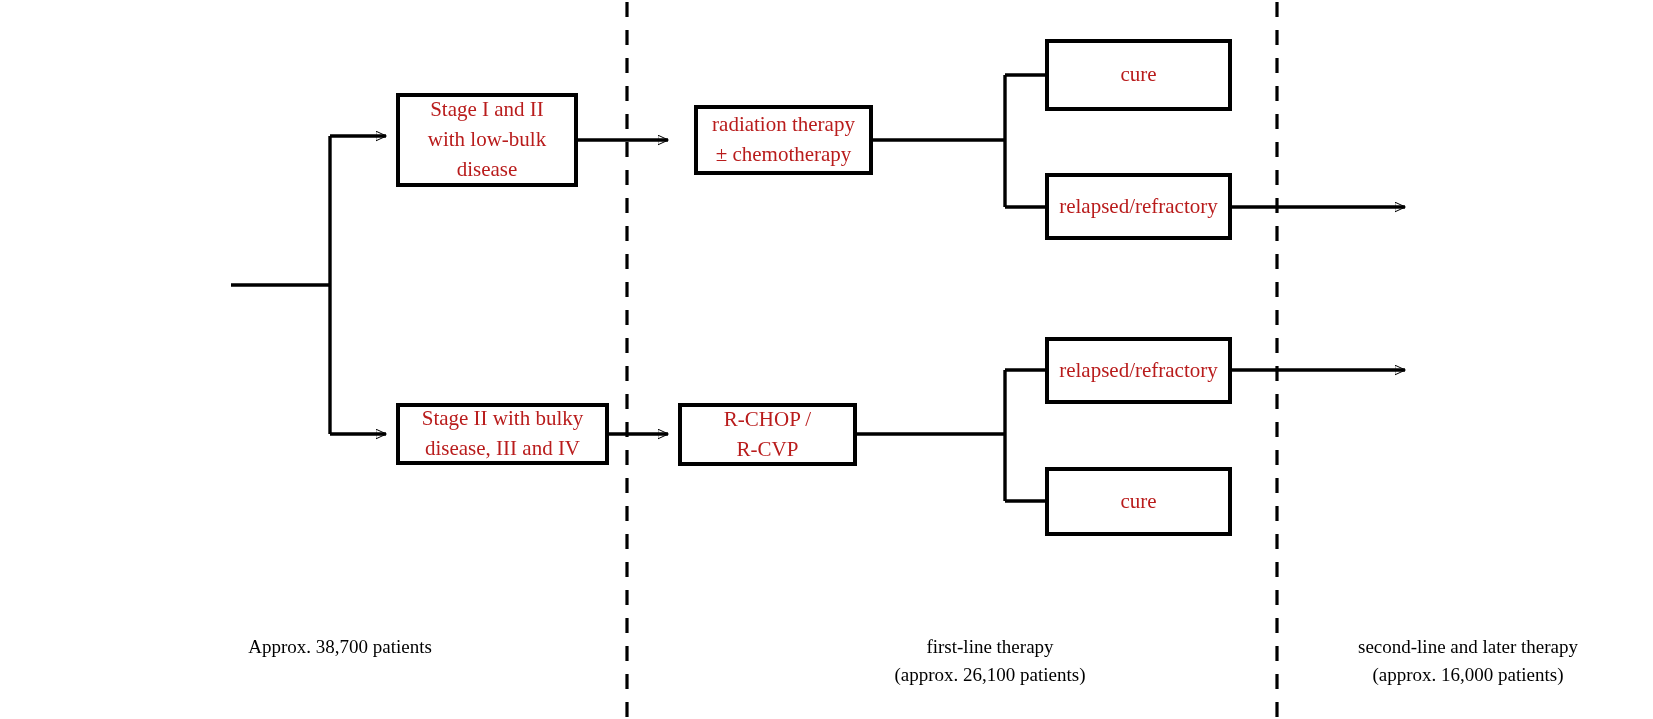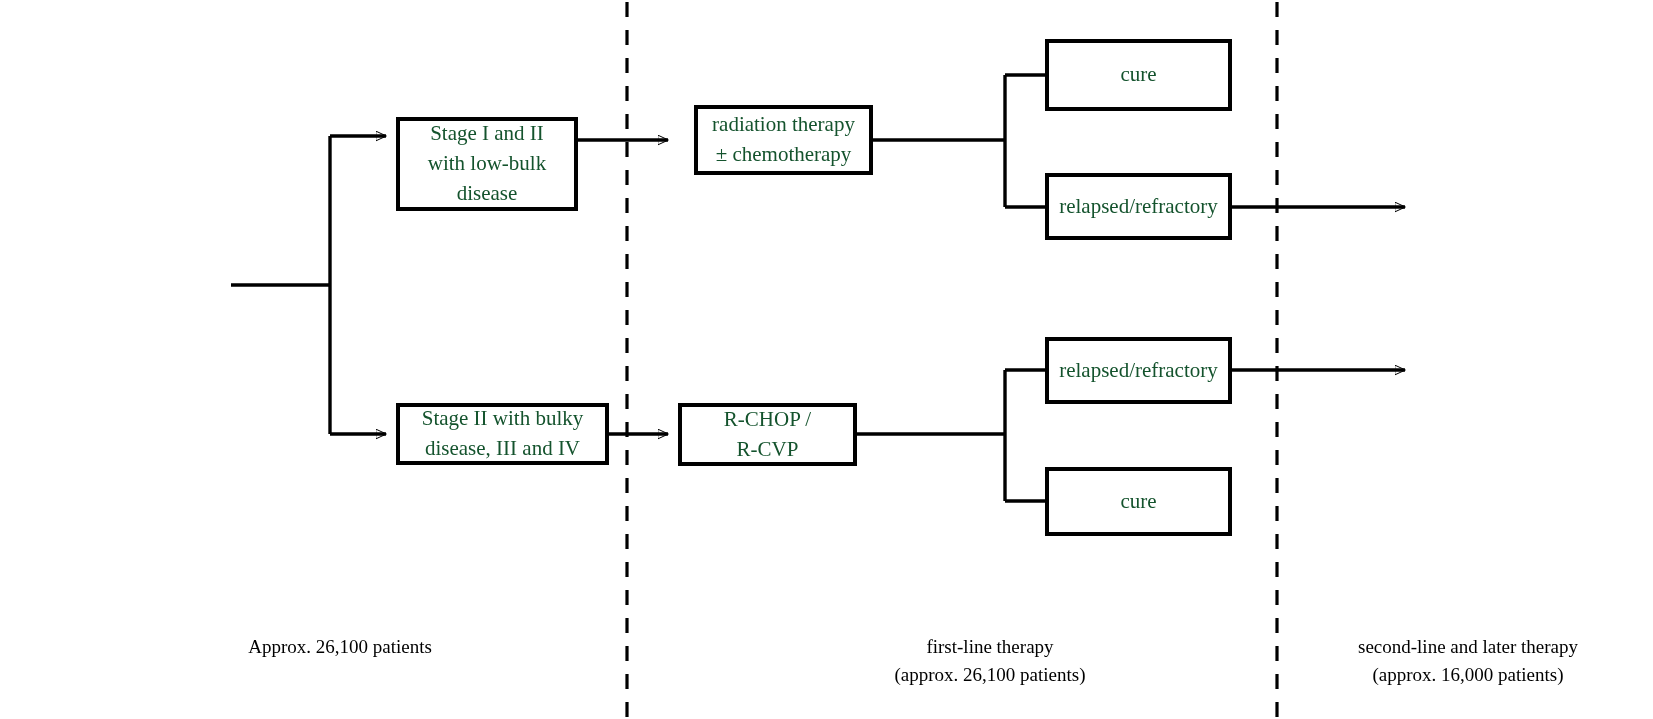--- a/index.html
+++ b/index.html
@@ -22,21 +22,21 @@
     position: absolute;
     box-sizing: border-box;
     border: 4px solid #000000;
     background: #ffffff;
     display: flex;
     align-items: center;
     justify-content: center;
     text-align: center;
     font-size: 21px;
     line-height: 1.42;
-    color: #14532d;
+    color: #b91c1c;
     white-space: pre-line;
     padding: 2px 4px;
   }
   .node.tall {
     line-height: 1.75;
   }
   .caption {
     position: absolute;
     text-align: center;
     font-size: 19px;
@@ -103,21 +103,21 @@
     <g>
       <line class="solid-wire" x1="1232" y1="207" x2="1405" y2="207" marker-end="url(#arrow)"></line>
       <line class="solid-wire" x1="1232" y1="370" x2="1405" y2="370" marker-end="url(#arrow)"></line>
     </g>
 
     <line class="dash-div" x1="627" y1="2" x2="627" y2="717"></line>
     <line class="dash-div" x1="1277" y1="2" x2="1277" y2="717"></line>
   </svg>
 
 
-  <div class="node" style="left:396px; top:93px; width:182px; height:94px;margin-top:24px;">Stage I and II
+  <div class="node" style="left:396px; top:93px; width:182px; height:94px;">Stage I and II
 with low-bulk
 disease</div>
 
   <div class="node" style="left:396px; top:403px; width:213px; height:62px;">Stage II with bulky
 disease, III and IV</div>
 
   <div class="node" style="left:678px; top:105px; width:179px; height:70px;margin-left:16px;">radiation therapy
 ± chemotherapy</div>
 
   <div class="node" style="left:678px; top:403px; width:179px; height:63px;">R-CHOP /
@@ -125,21 +125,21 @@
 
   <div class="node" style="left:1045px; top:39px; width:187px; height:72px;">cure</div>
 
   <div class="node" style="left:1045px; top:173px; width:187px; height:67px;">relapsed/refractory</div>
 
   <div class="node" style="left:1045px; top:337px; width:187px; height:67px;">relapsed/refractory</div>
 
   <div class="node" style="left:1045px; top:467px; width:187px; height:69px;">cure</div>
 
 
-  <div class="caption" style="left:180px; top:633px; width:320px;">Approx. 26,100 patients</div>
+  <div class="caption" style="left:180px; top:633px; width:320px;">Approx. 38,700 patients</div>
 
   <div class="caption" style="left:805px; top:633px; width:370px;">first-line therapy
 (approx. 26,100 patients)</div>
 
   <div class="caption" style="left:1288px; top:633px; width:360px;">second-line and later therapy
 (approx. 16,000 patients)</div>
 
 </div>
 
 </body></html>

